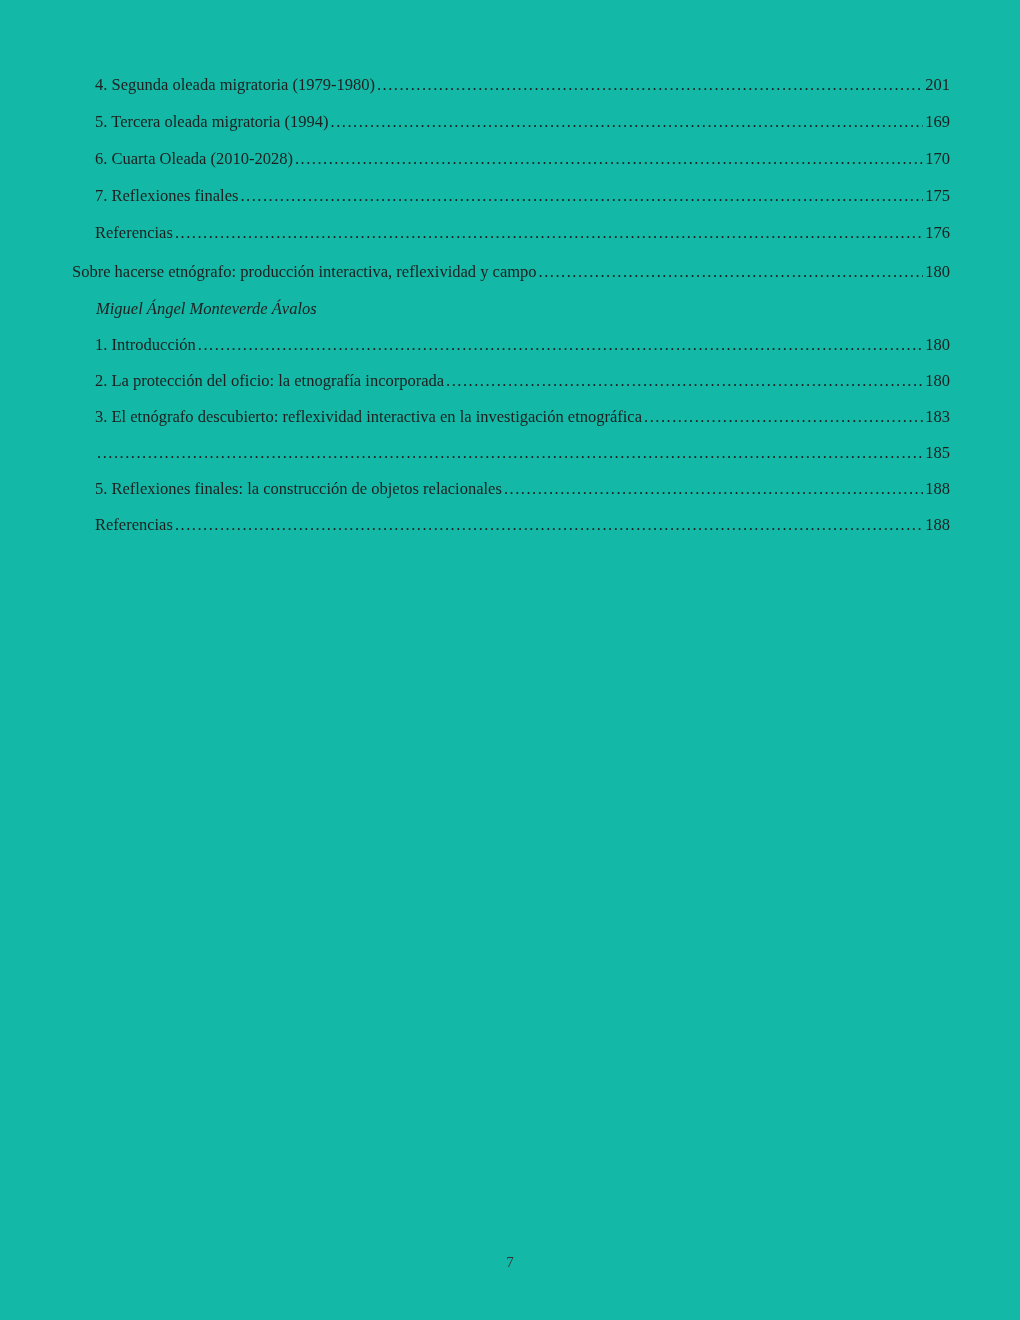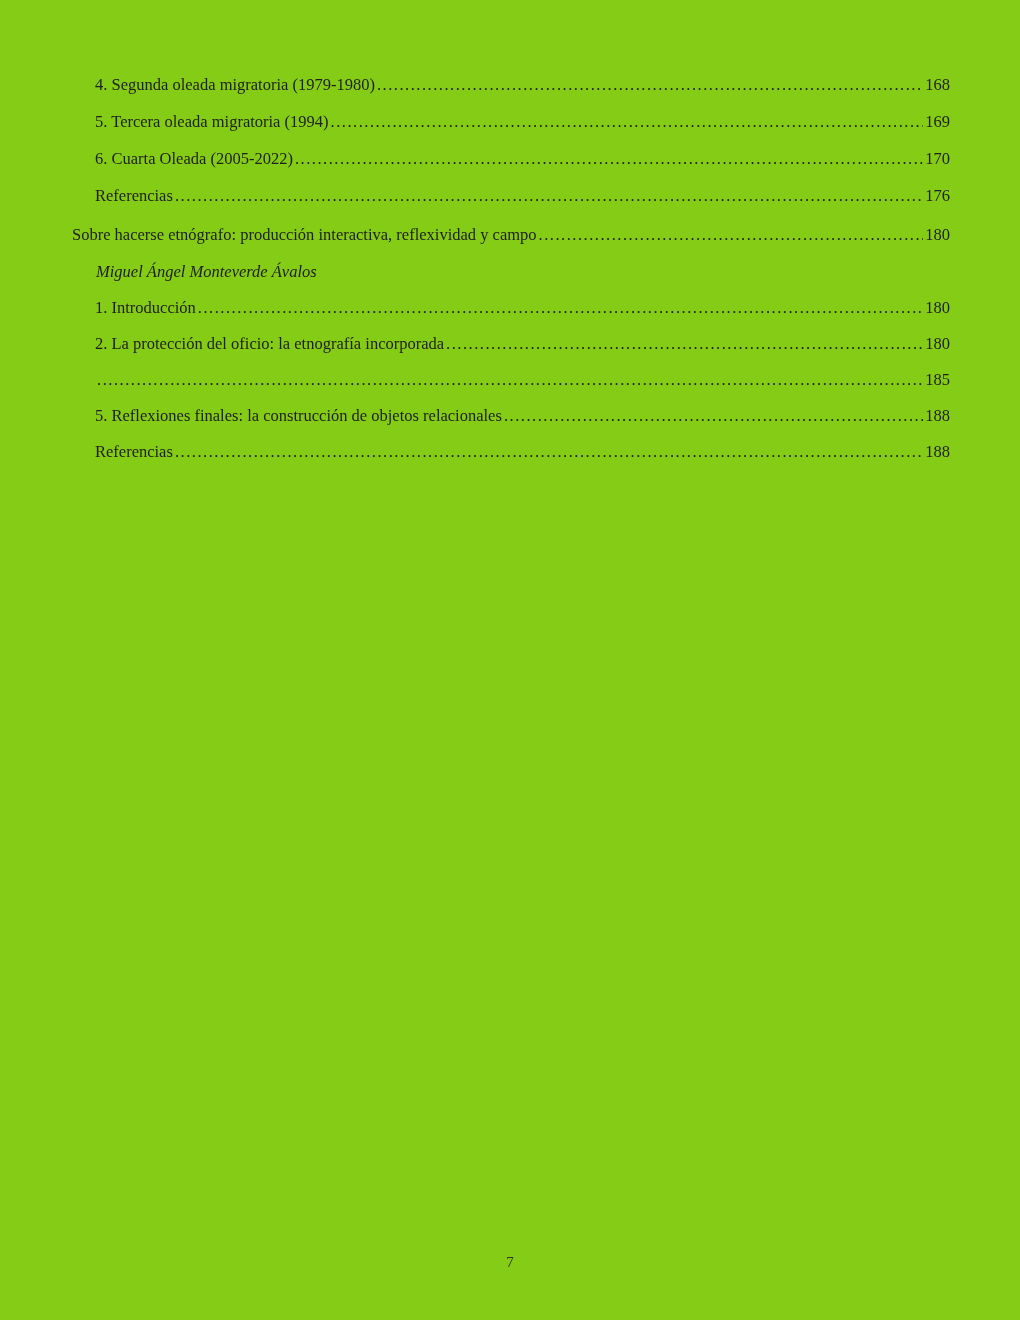--- a/index.html
+++ b/index.html
@@ -4,21 +4,21 @@
 <style>
   html, body {
     margin: 0;
     padding: 0;
     background: #ffffff;
   }
   .page {
     position: relative;
     width: 1020px;
     height: 1320px;
-    background: #84cc16;
+    background: #14b8a6;
     color: #1f1f1f;
     font-family: "Liberation Serif", "DejaVu Serif", serif;
     font-size: 16.5px;
     line-height: 20px;
     overflow: hidden;
   }
   .toc {
     position: absolute;
     top: 75px;
     left: 72px;
@@ -76,35 +76,40 @@
 </style>
 </head>
 <body>
 
 <div class="page">
   <div class="toc">
 
     <div class="toc-row indent">
       <span class="toc-label">4. Segunda oleada migratoria (1979-1980)</span>
       <span class="toc-dots"></span>
-      <span class="toc-page">168</span>
+      <span class="toc-page">201</span>
     </div>
 
     <div class="toc-row indent">
       <span class="toc-label">5. Tercera oleada migratoria (1994)</span>
       <span class="toc-dots"></span>
       <span class="toc-page">169</span>
     </div>
 
     <div class="toc-row indent">
-      <span class="toc-label">6. Cuarta Oleada (2005-2022)</span>
+      <span class="toc-label">6. Cuarta Oleada (2010-2028)</span>
       <span class="toc-dots"></span>
       <span class="toc-page">170</span>
     </div>
 
+    <div class="toc-row indent">
+      <span class="toc-label">7. Reflexiones finales</span>
+      <span class="toc-dots"></span>
+      <span class="toc-page">175</span>
+    </div>
 
     <div class="toc-row indent">
       <span class="toc-label">Referencias</span>
       <span class="toc-dots"></span>
       <span class="toc-page">176</span>
     </div>
 
     <div class="toc-row section-gap">
       <span class="toc-label">Sobre hacerse etnógrafo: producción interactiva, reflexividad y campo</span>
       <span class="toc-dots"></span>
@@ -118,20 +123,25 @@
       <span class="toc-dots"></span>
       <span class="toc-page">180</span>
     </div>
 
     <div class="toc-row tight indent">
       <span class="toc-label">2. La protección del oficio: la etnografía incorporada</span>
       <span class="toc-dots"></span>
       <span class="toc-page">180</span>
     </div>
 
+    <div class="toc-row tight indent">
+      <span class="toc-label">3. El etnógrafo descubierto: reflexividad interactiva en la investigación etnográfica</span>
+      <span class="toc-dots"></span>
+      <span class="toc-page">183</span>
+    </div>
 
     <div class="toc-row tight indent">
       <span class="toc-dots"></span>
       <span class="toc-page">185</span>
     </div>
 
     <div class="toc-row tight indent">
       <span class="toc-label">5. Reflexiones finales: la construcción de objetos relacionales</span>
       <span class="toc-dots"></span>
       <span class="toc-page">188</span>

